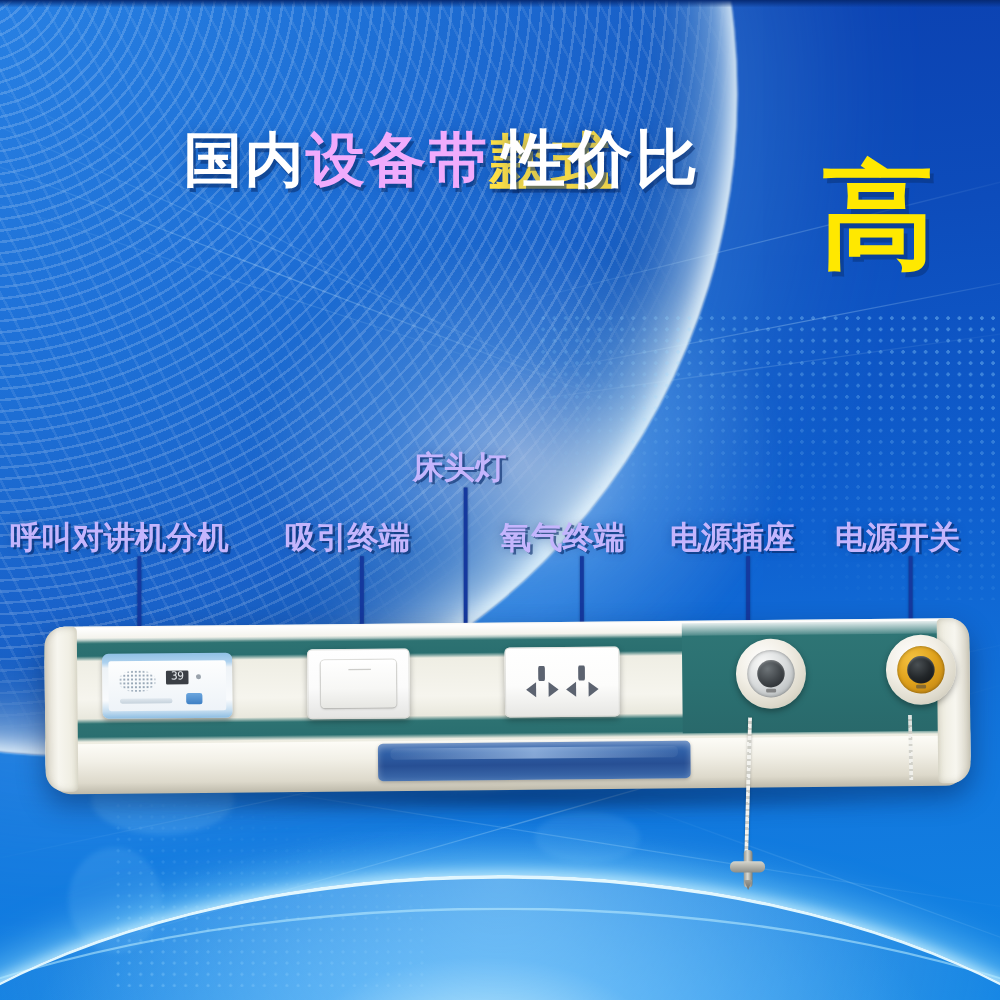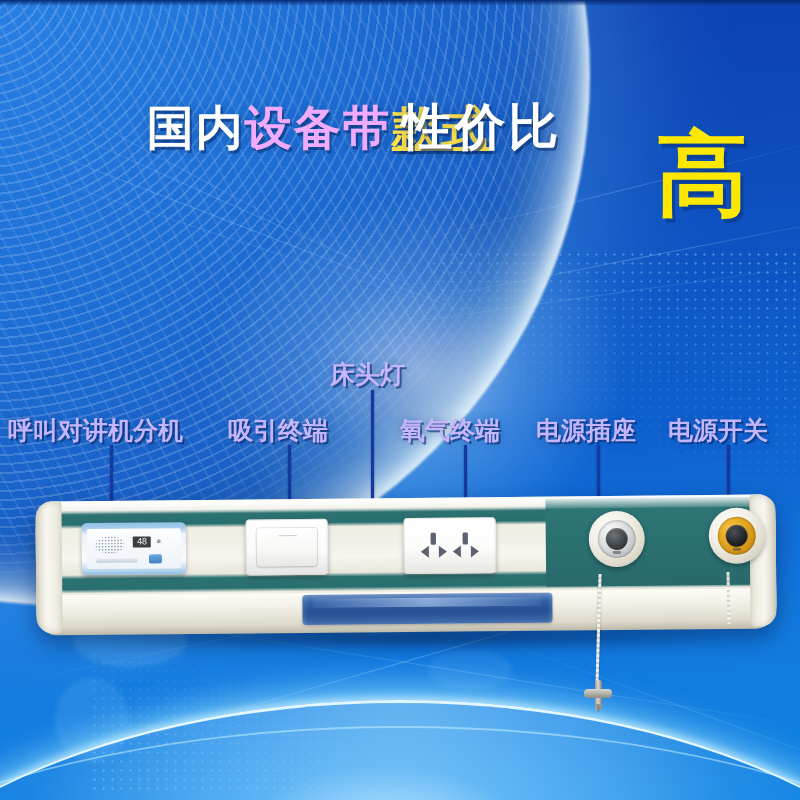--- a/index.html
+++ b/index.html
@@ -392,21 +392,21 @@
     <div class="endcap l"></div>
     <div class="endcap r"></div>
 
     <div class="lamp">
       <div class="lamp-gloss"></div>
     </div>
 
     <div class="intercom">
       <div class="ic-face">
         <div class="ic-grille"></div>
-        <div class="ic-display">48</div>
+        <div class="ic-display">39</div>
         <div class="ic-led"></div>
         <div class="ic-btn"></div>
         <div class="ic-slot"></div>
       </div>
     </div>
 
     <div class="switch-plate">
       <div class="rocker">
         <div class="rocker-line"></div>
       </div>

